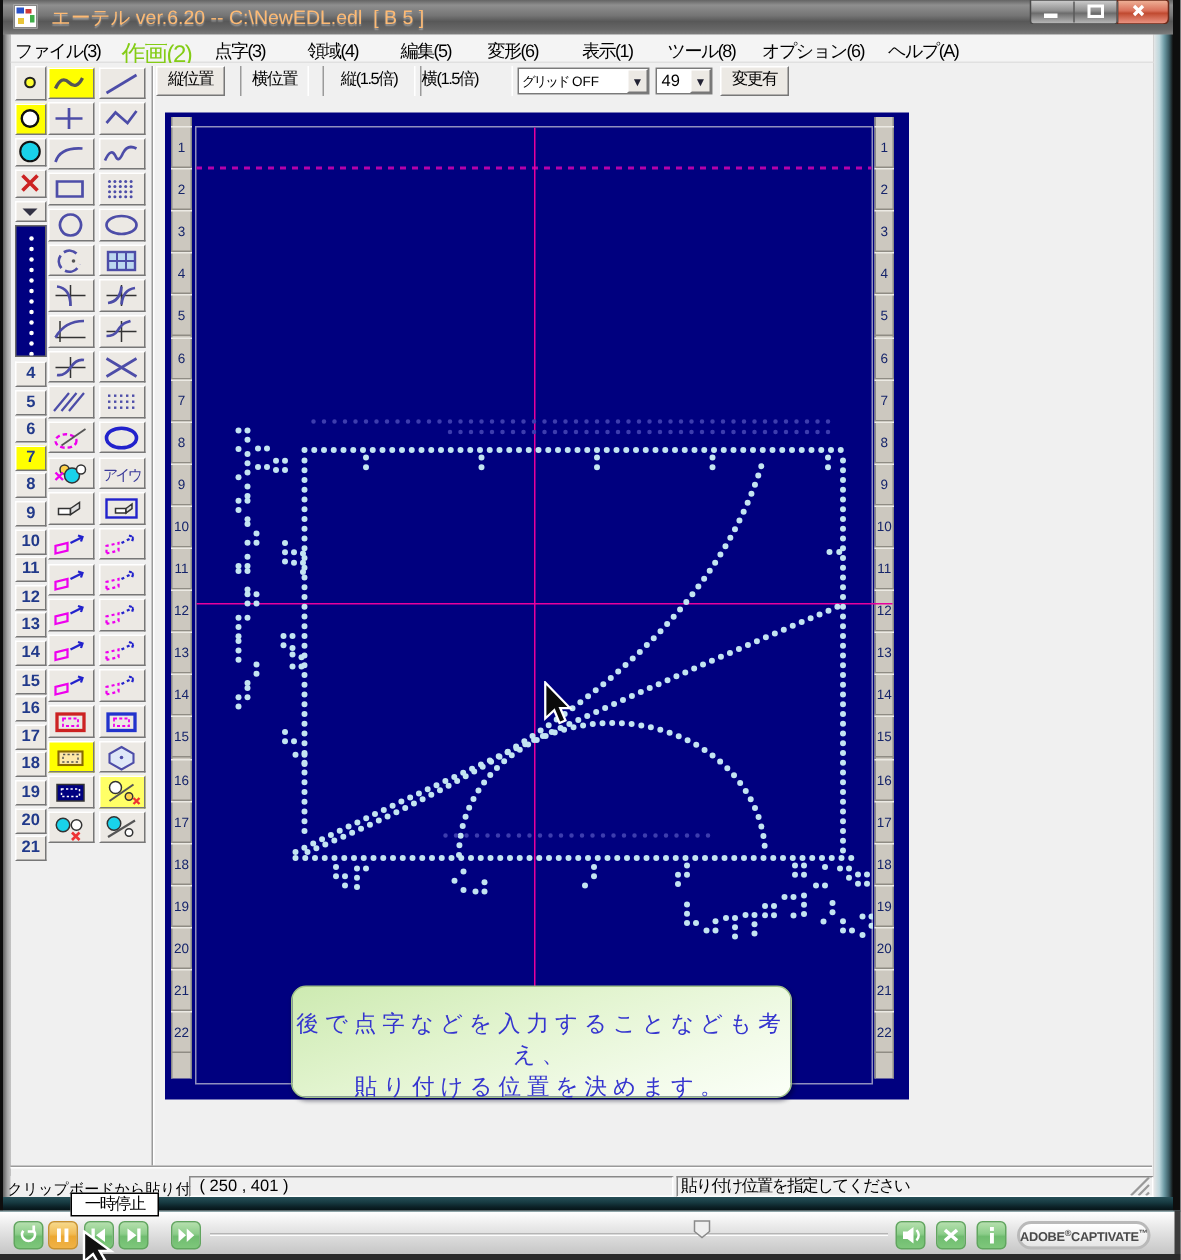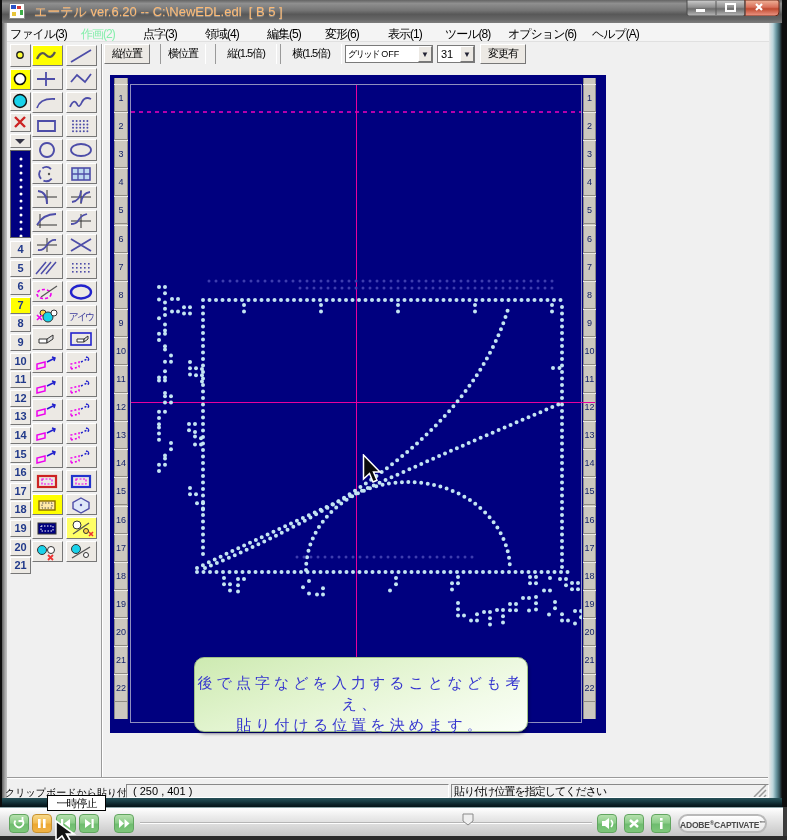--- a/index.html
+++ b/index.html
@@ -33,41 +33,41 @@
 <path d="M1 0 h58 v14 q0 2 -2 2 h-54 q-2 0 -2 -2 Z" fill="url(#cb)" stroke="#4a4a4a" stroke-width="1"></path>
 <path d="M59 0 h32 q2 0 2 2 v10 q0 4 -4 4 h-30 Z" fill="url(#cr)" stroke="#6a2a1a" stroke-width="1"></path>
 <line x1="30" y1="1" x2="30" y2="15" stroke="#5a5a5a"></line>
     <line x1="59" y1="1" x2="59" y2="15" stroke="#5a5a5a"></line>
 <rect x="10" y="9" width="9" height="3" fill="#fff"></rect>
 <rect x="40" y="4" width="9" height="7" fill="none" stroke="#fff" stroke-width="2"></rect>
 <path d="M70 4 l6 6 m0 -6 l-6 6" stroke="#fff" stroke-width="2.2"></path>
 </svg>
 <div class="abs" style="left:7px;top:23px;width:762px;height:19px;background:#f4f4f4;border-bottom:1px solid #e0e0e0"></div>
 <div class="abs" style="left:10px;top:26px;width:90px;height:14px;color:#000;font-size:12px;letter-spacing:-1px">ファイル(3)</div>
-<div class="abs" style="left:81px;top:26px;width:90px;height:14px;color:#86efac;font-size:12px;letter-spacing:-1px">作画(2)</div>
+<div class="abs" style="left:81px;top:26px;width:90px;height:14px;color:#84cc16;font-size:16px;letter-spacing:-1px">作画(2)</div>
 <div class="abs" style="left:143px;top:26px;width:90px;height:14px;color:#000;font-size:12px;letter-spacing:-1px">点字(3)</div>
 <div class="abs" style="left:205px;top:26px;width:90px;height:14px;color:#000;font-size:12px;letter-spacing:-1px">領域(4)</div>
 <div class="abs" style="left:267px;top:26px;width:90px;height:14px;color:#000;font-size:12px;letter-spacing:-1px">編集(5)</div>
 <div class="abs" style="left:325px;top:26px;width:90px;height:14px;color:#000;font-size:12px;letter-spacing:-1px">変形(6)</div>
 <div class="abs" style="left:388px;top:26px;width:90px;height:14px;color:#000;font-size:12px;letter-spacing:-1px">表示(1)</div>
 <div class="abs" style="left:445px;top:26px;width:90px;height:14px;color:#000;font-size:12px;letter-spacing:-1px">ツール(8)</div>
 <div class="abs" style="left:508px;top:26px;width:90px;height:14px;color:#000;font-size:12px;letter-spacing:-1px">オプション(6)</div>
 <div class="abs" style="left:592px;top:26px;width:90px;height:14px;color:#000;font-size:12px;letter-spacing:-1px">ヘルプ(A)</div>
 <div class="abs" style="left:7px;top:42px;width:762px;height:756px;background:#f0f0f0"></div>
 <div class="abs" style="left:2px;top:798px;width:780px;height:9px;background:linear-gradient(180deg,#275058 0%,#173a41 40%,#0b2026 75%,#061317 100%)"></div>
 <div class="abs" style="left:769px;top:23px;width:13px;height:775px;background:linear-gradient(90deg,#e8e8e8 0%,#bcd6dc 30%,#6d9aa4 55%,#3a5a62 80%,#101010 100%)"></div>
 <div class="abs" style="left:2px;top:23px;width:5px;height:775px;background:linear-gradient(90deg,#606060 0%,#a8a8a8 60%,#c4c4c4 100%)"></div>
 <div class="abs btn3d" style="left:104px;top:44px;width:46px;height:20px;"></div>
 <div class="abs" style="left:104px;top:44px;width:46px;height:20px;color:#000;font-size:11px;text-align:center;line-height:19px;letter-spacing:-1px">縦位置</div>
 <div class="abs" style="left:160px;top:44px;width:46px;height:20px;color:#000;font-size:11px;text-align:center;line-height:19px;border-left:1px solid #9a9a9a;border-right:1px solid #fff;letter-spacing:-1px">横位置</div>
 <div class="abs" style="left:215px;top:44px;width:62px;height:20px;color:#000;font-size:11px;text-align:center;line-height:19px;border-left:1px solid #9a9a9a;border-right:1px solid #fff;letter-spacing:-1px">縦(1.5倍)</div>
-<div class="abs" style="left:280px;top:44px;width:62px;height:20px;color:#000;font-size:11px;text-align:center;line-height:19px;border-left:1px solid #9a9a9a;border-right:1px solid #fff;letter-spacing:-1px">横(1.5倍)</div>
+<div class="abs" style="left:280px;top:44px;width:62px;height:20px;color:#000;font-size:11px;line-height:19px;border-left:1px solid #9a9a9a;border-right:1px solid #fff;letter-spacing:-1px">横(1.5倍)</div>
 <div class="abs" style="left:345px;top:45px;width:88px;height:18px;background:#fff;border:1px solid #7a7a7a;font-size:9px;line-height:16px;padding-left:2px;color:#000;letter-spacing:-1.5px">グリッド<span style="letter-spacing:0"> OFF</span></div>
 <div class="abs btn3d" style="left:418px;top:46px;width:14px;height:16px;text-align:center;font-size:8px;line-height:15px;color:#223">▼</div>
-<div class="abs" style="left:437px;top:45px;width:38px;height:18px;background:#fff;border:1px solid #7a7a7a;font-size:11px;line-height:16px;padding-left:3px;color:#000">31</div>
+<div class="abs" style="left:437px;top:45px;width:38px;height:18px;background:#fff;border:1px solid #7a7a7a;font-size:11px;line-height:16px;padding-left:3px;color:#000">49</div>
 <div class="abs btn3d" style="left:460px;top:46px;width:14px;height:16px;text-align:center;font-size:8px;line-height:15px;color:#223">▼</div>
 <div class="abs btn3d" style="left:480px;top:44px;width:46px;height:20px;"></div>
 <div class="abs" style="left:480px;top:44px;width:46px;height:20px;color:#000;font-size:11px;text-align:center;line-height:19px;letter-spacing:-1px">変更有</div>
 <div class="abs btn3d" style="left:10px;top:44px;width:21px;height:23px;background:#ece9e4">
     <svg width="19" height="21" viewBox="0 0 19 21" style="display:block">
       <circle cx="9" cy="10" r="3.2" fill="#ffff33" stroke="#222" stroke-width="1.4"></circle>
     </svg>
   </div>
 <div class="abs btn3d" style="left:10px;top:69px;width:21px;height:21px;background:#ffff00">
     <svg width="19" height="19" viewBox="0 0 19 19" style="display:block">

